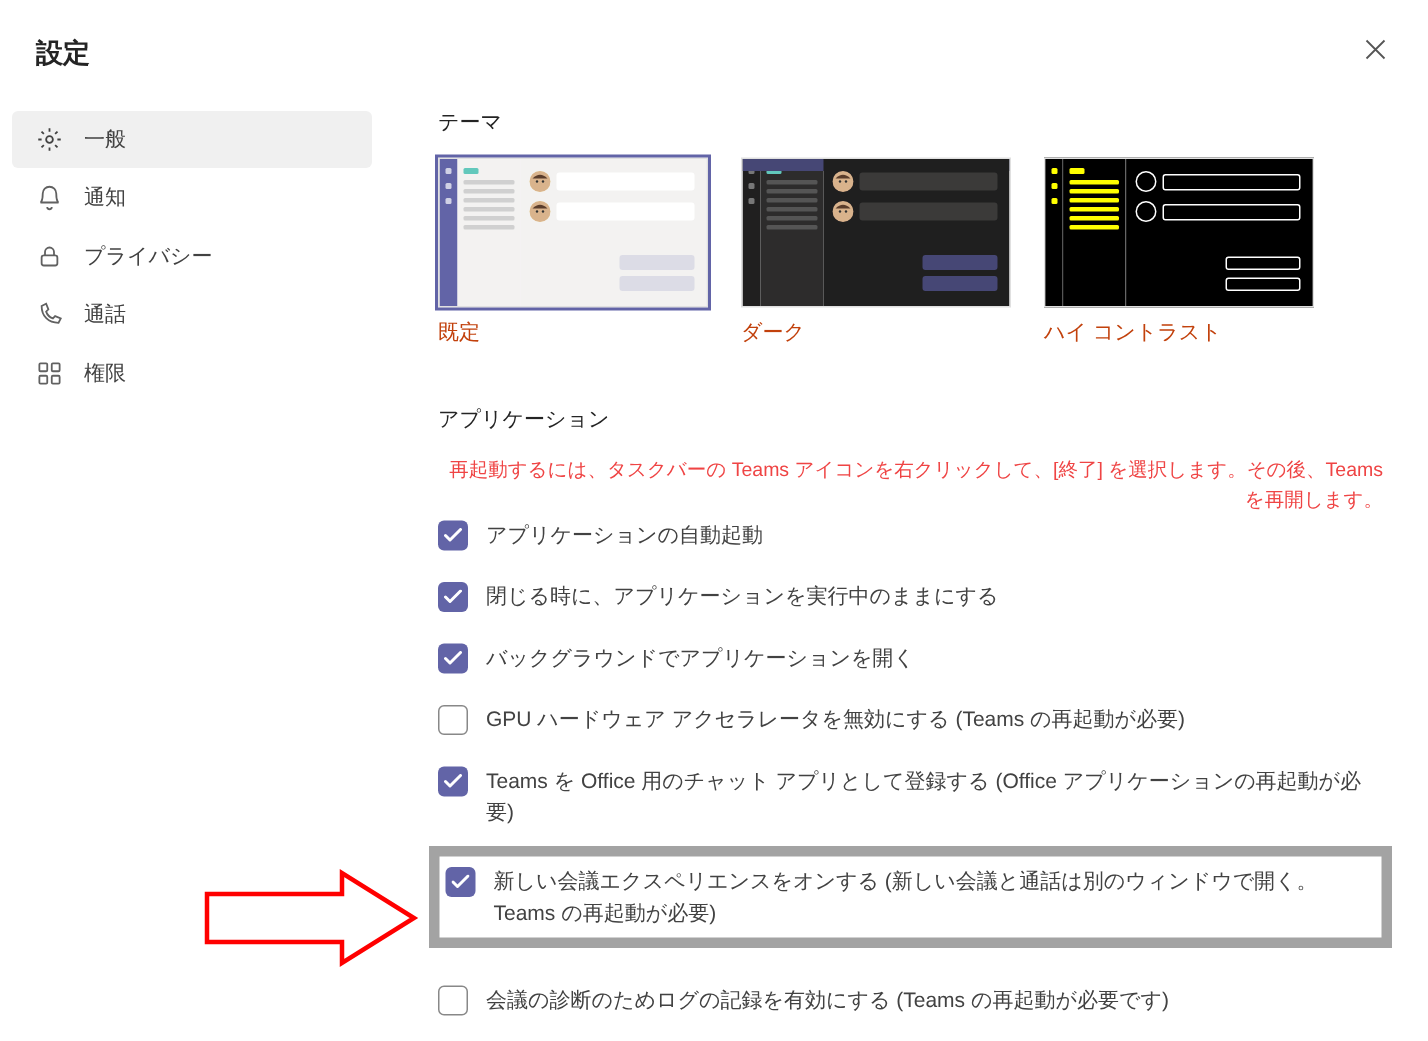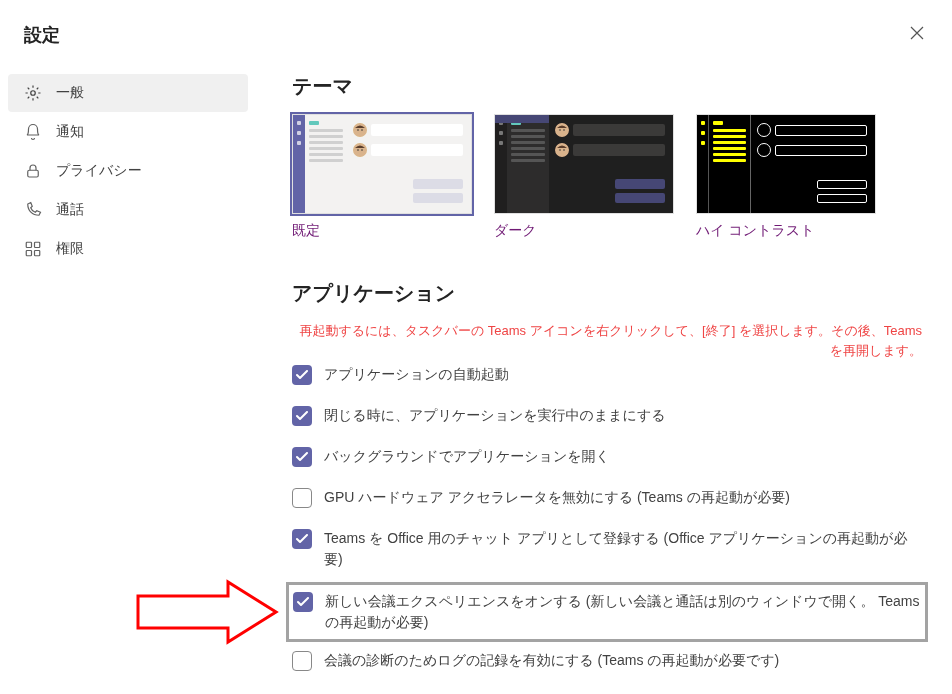--- a/index.html
+++ b/index.html
@@ -61,22 +61,22 @@
     align-items: center;
     justify-content: center;
     color: #616161;
   }
   .sidebar-item.active .icon { color: #424242; }
   .main {
     flex: 1;
     padding: 12px 30px 0 44px;
   }
   .section-title {
-    font-size: 20px;
-    font-weight: 700;
+    font-size: 14px;
+    font-weight: 400;
     margin-bottom: 14px;
   }
   .theme-row {
     display: flex;
     gap: 22px;
     margin-bottom: 40px;
   }
   .theme-card {
     width: 180px;
     cursor: pointer;
@@ -90,21 +90,21 @@
     position: relative;
   }
   .theme-preview.selected {
     outline: 2px solid #6264a7;
     outline-offset: 0;
     background: #f5f5f7;
   }
   .theme-label {
     margin-top: 8px;
     font-size: 14px;
-    color: #701a75;
+    color: #c2410c;
   }
   
   .tp-rail { width: 12px; }
   .tp-rail.purple { background: #6264a7; }
   .tp-rail.black { background: #000; border-right:1px solid #555;}
   .tp-rail .dot { width:4px;height:4px;margin:6px auto;border-radius:1px;}
   .tp-list { width: 42px; padding:6px 4px; }
   .tp-list .hl { height:4px; width:10px; margin-bottom:4px; border-radius:1px;}
   .tp-list .line { height:3px; margin:3px 0; border-radius:1px;}
   .tp-chat { flex:1; padding:8px 8px 4px 6px; position:relative;}
@@ -178,22 +178,22 @@
     border: 1.5px solid #888;
     background: #fff;
   }
   .cb svg { display:block;}
   .cb-label {
     font-size: 14px;
     color: #424242;
     line-height: 1.5;
   }
   .highlight-box {
-    border: 3px solid #a3a3a3;
-    margin: -6px -6px 6px -6px;
+    border: 7px solid #a3a3a3;
+    margin: -6px -6px 22px -6px;
     padding: 4px 4px;
   }
   .highlight-box .checkbox-row { margin-bottom: 0; }
 
   
   .arrow {
     position: absolute;
     left: 130px;
     top: 578px;
     pointer-events: none;

